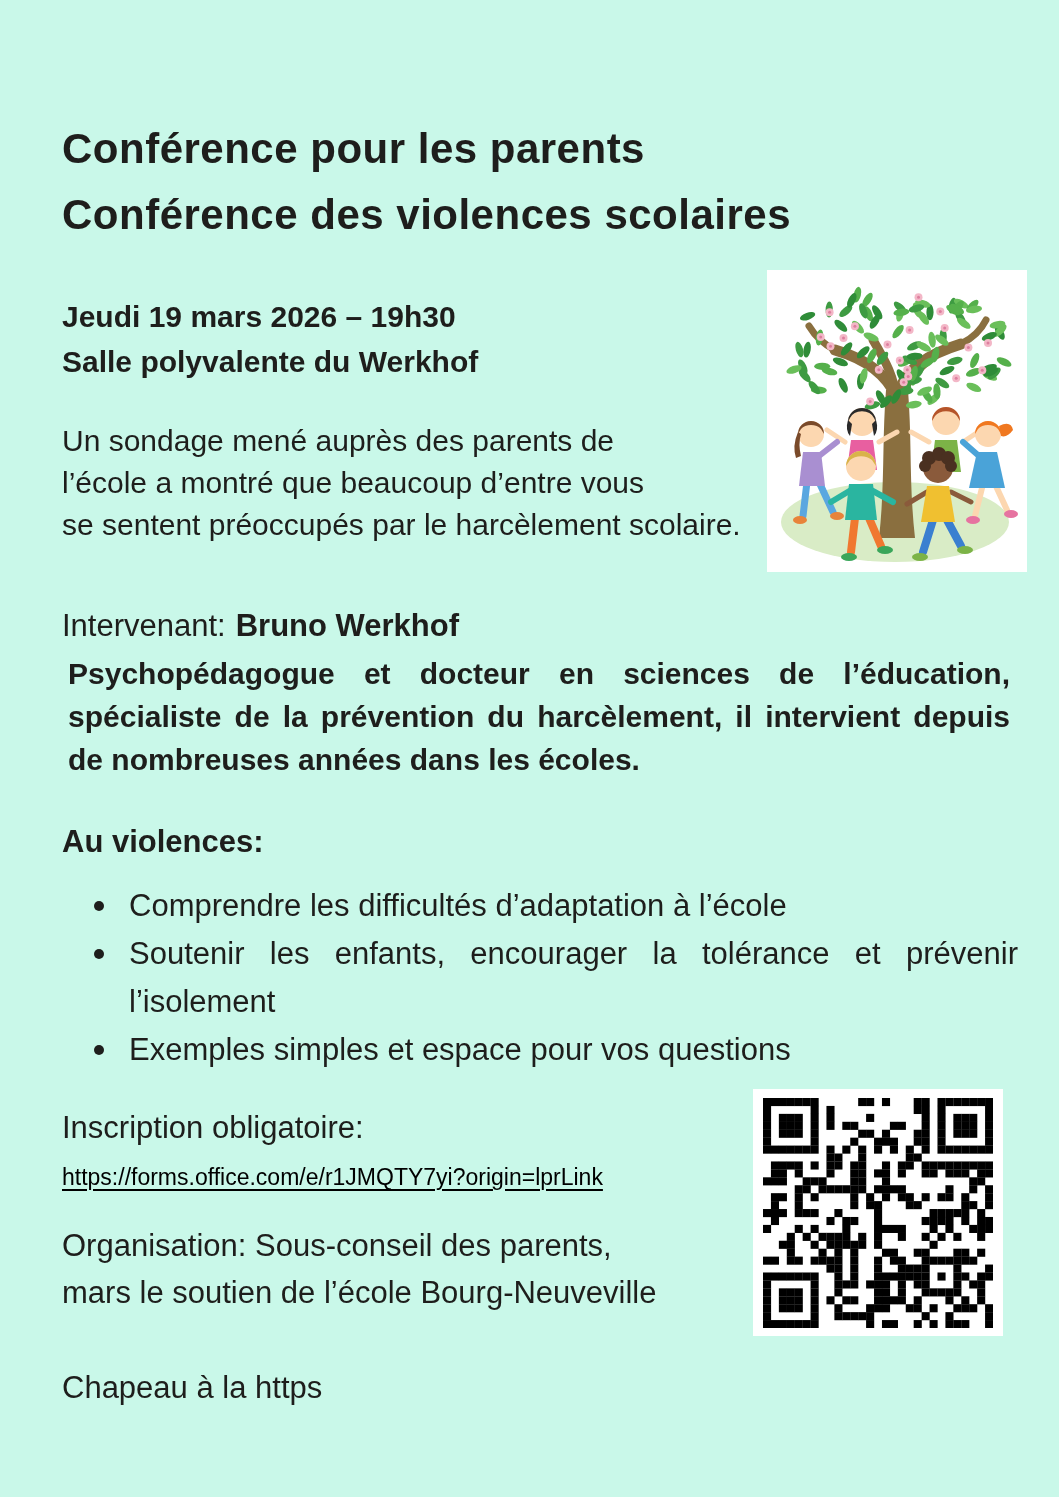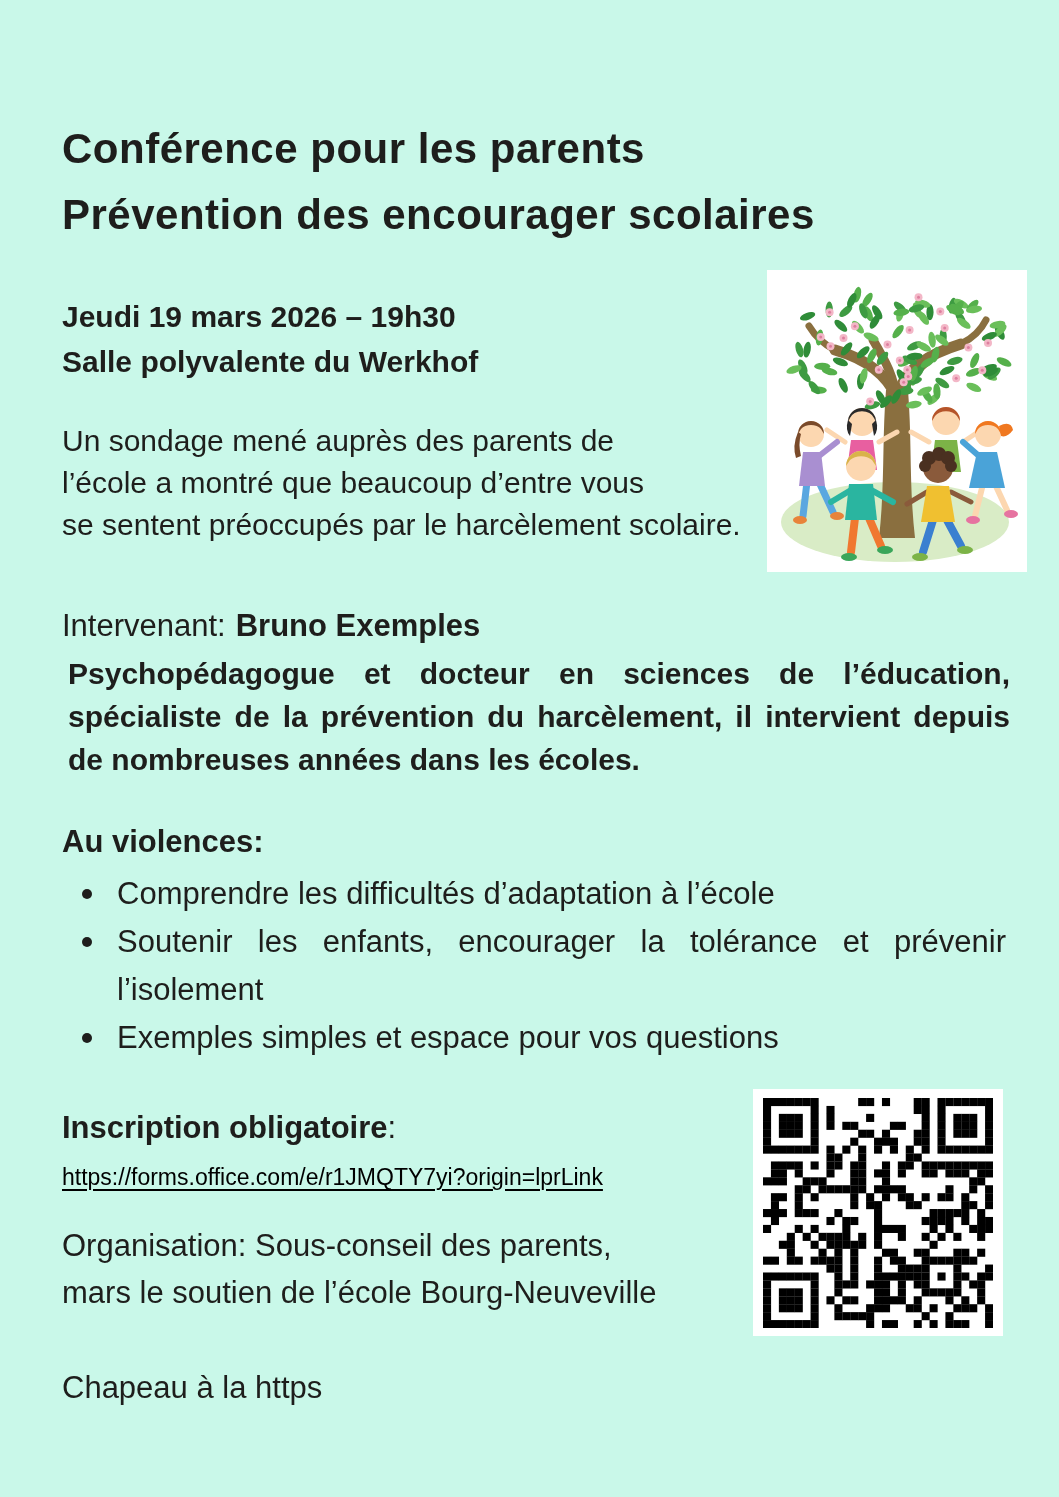--- a/index.html
+++ b/index.html
@@ -46,41 +46,41 @@
     font-weight:bold;
   }
 
   .prog-heading{
     position:absolute;left:62px;top:822px;
     font-size:31px;font-weight:bold;line-height:40px;
   }
   .prog-list{
     position:absolute;left:62px;top:866px;
     width:940px;
-    margin:4px;padding:0;list-style:none;
+    margin:16px;padding:0;list-style:none;
     font-size:31px;line-height:48px;
   }
   .prog-list li{
     position:relative;
     padding-left:51px;
     margin:0;
   }
   .prog-list li::before{
     content:"";
     position:absolute;left:16px;top:19px;
     width:10px;height:10px;border-radius:50%;
     background:#1e1e1c;
   }
   .prog-list li.justified{text-align:justify;}
 
   .reg-heading{
     position:absolute;left:62px;top:1108px;
     font-size:31px;line-height:40px;
   }
-  .reg-heading .reg-bold{font-weight:bold;text-align:center;}
+  .reg-heading .reg-bold{font-weight:normal;text-align:center;}
   .reg-link{
     position:absolute;left:62px;top:1162px;
     font-size:23px;line-height:30px;
     color:#000000;text-decoration:underline;
     text-underline-offset:4px;
   }
 
   .qr-box{
     position:absolute;left:753px;top:1089px;
     width:250px;height:247px;background:#ffffff;
@@ -99,21 +99,21 @@
     font-size:31px;line-height:40px;
   }
 </style>
 </head>
 <body>
 
 <div class="page">
 
   <div class="title">
     <div>Conférence pour les parents</div>
-    <div>Prévention des encourager scolaires</div>
+    <div>Conférence des violences scolaires</div>
   </div>
 
   <div class="event">
     <div>Jeudi 19 mars 2026 – 19h30</div>
     <div>Salle polyvalente du Werkhof</div>
   </div>
 
   <div class="intro">Un sondage mené auprès des parents de
 l’école a montré que beaucoup d’entre vous
 se sentent préoccupés par le harcèlement scolaire.</div>
@@ -335,21 +335,21 @@
           <circle cx="172" cy="184" r="7" fill="#4a3020"></circle>
           <circle cx="181" cy="188" r="7" fill="#4a3020"></circle>
           <circle cx="158" cy="196" r="6" fill="#4a3020"></circle>
           <circle cx="184" cy="196" r="6" fill="#4a3020"></circle>
         </g>
       </g>
     </svg>
   </div>
 
   <div class="speaker-heading">
-    <span>Intervenant:</span><span class="name">Bruno Exemples</span>
+    <span>Intervenant:</span><span class="name">Bruno Werkhof</span>
   </div>
   <div class="speaker-bio">Psychopédagogue et docteur en sciences de l’éducation, spécialiste de la prévention du harcèlement, il intervient depuis de nombreuses années dans les écoles.</div>
 
   <div class="prog-heading">Au violences:</div>
   <ul class="prog-list">
     <li><span>Comprendre les difficultés d’adaptation à l’école</span></li>
     <li class="justified"><span>Soutenir les enfants, encourager la tolérance et prévenir l’isolement</span></li>
     <li><span>Exemples simples et espace pour vos questions</span></li>
   </ul>
 

